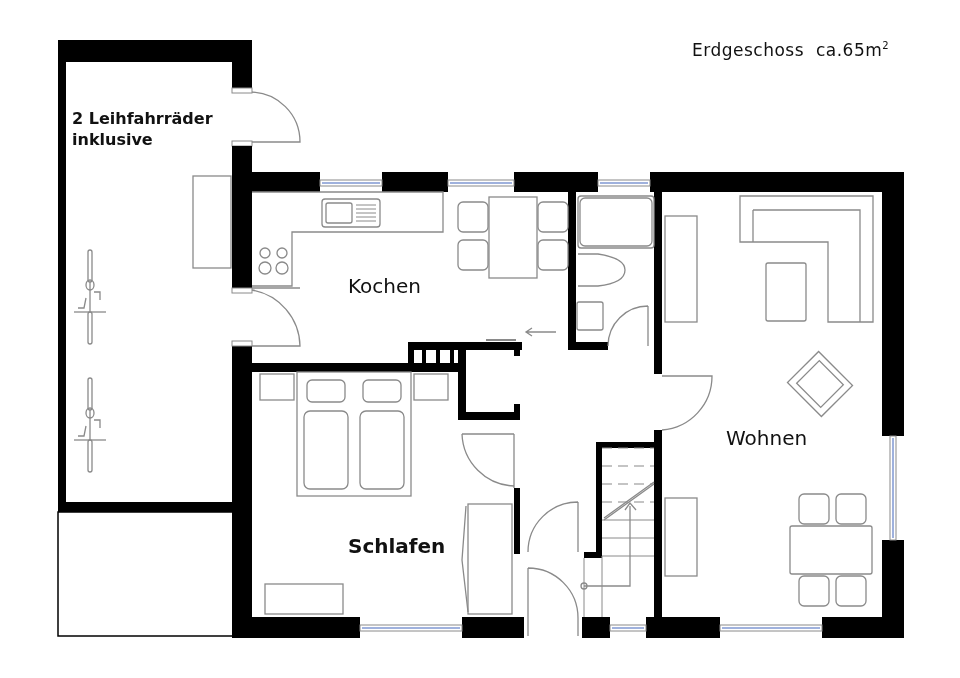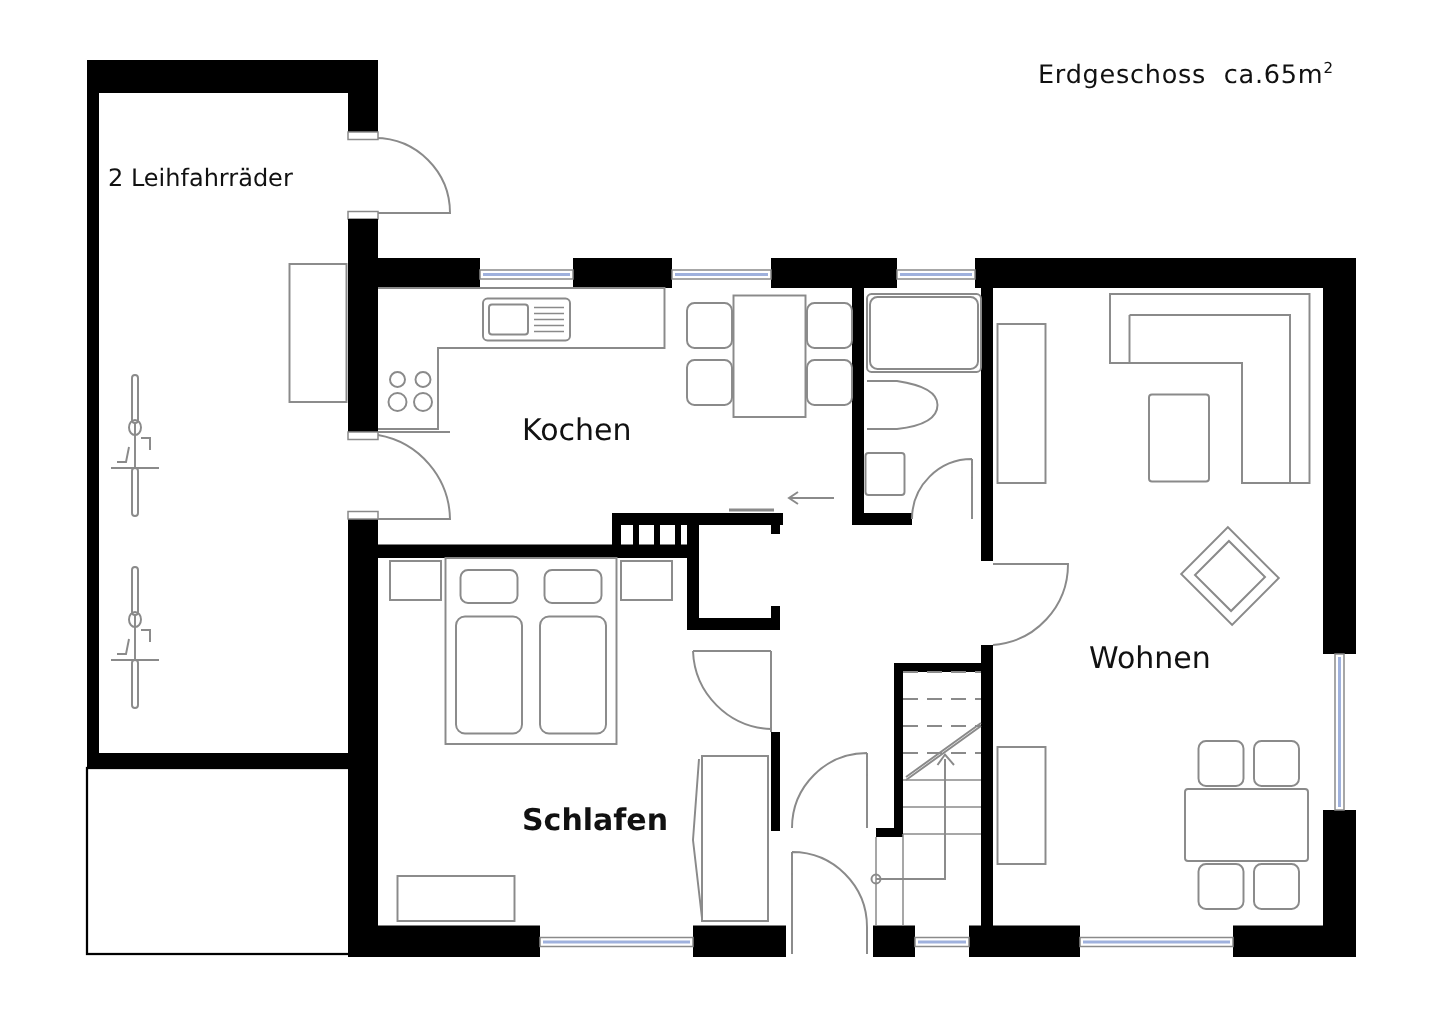--- a/index.html
+++ b/index.html
@@ -2,21 +2,21 @@
 <html><head>
 <meta charset="utf-8">
 <style>
   html,body{margin:0;padding:0;background:#fff;}
   body{width:960px;height:678px;position:relative;overflow:hidden;font-family:"DejaVu Sans",sans-serif;}
   svg{position:absolute;left:0;top:0;}
   .lbl{position:absolute;color:#111;font-family:"DejaVu Sans",sans-serif;white-space:nowrap;}
   .title{left:692px;top:40px;font-size:17px;letter-spacing:0.5px;text-align:center;}
   .sup{font-size:10px;vertical-align:super;}
   .room{font-size:20px;}
-  .bike{left:72px;top:108px;font-size:16px;line-height:21px;white-space:normal;width:170px;}
+  .bike{left:72px;top:108px;font-size:16px;line-height:21px;white-space:normal;width:170px;font-weight:bold;}
   .w{fill:#000;}
   .f{fill:none;stroke:#8a8a8a;stroke-width:1.3;}
   .win{fill:#fff;stroke:#8a8a8a;stroke-width:1;}
   .glass{stroke:#9fb1dd;stroke-width:2;}
 </style>
 </head>
 <body>
 
 <svg width="960" height="678" viewBox="0 0 960 678">
 
@@ -194,16 +194,17 @@
     <ellipse cx="90" cy="413" rx="4" ry="5"></ellipse>
       <path d="M94 420 L100 420 L100 428 M86 426 L84 436 L78 436"></path>
   </g>
 </svg>
 
 <div class="lbl title">
   <span>Erdgeschoss</span>&nbsp;&nbsp;<span>ca.</span><span>65m</span><span class="sup">2</span>
 </div>
 <div class="lbl bike">
   <div>2 Leihfahrräder</div>
+  <div>inklusive</div>
 </div>
 <div class="lbl room" style="left:348px;top:274px;">Kochen</div>
 <div class="lbl room" style="left:348px;top:534px;font-weight:bold;">Schlafen</div>
 <div class="lbl room" style="left:726px;top:426px;">Wohnen</div>
 
 </body></html>

